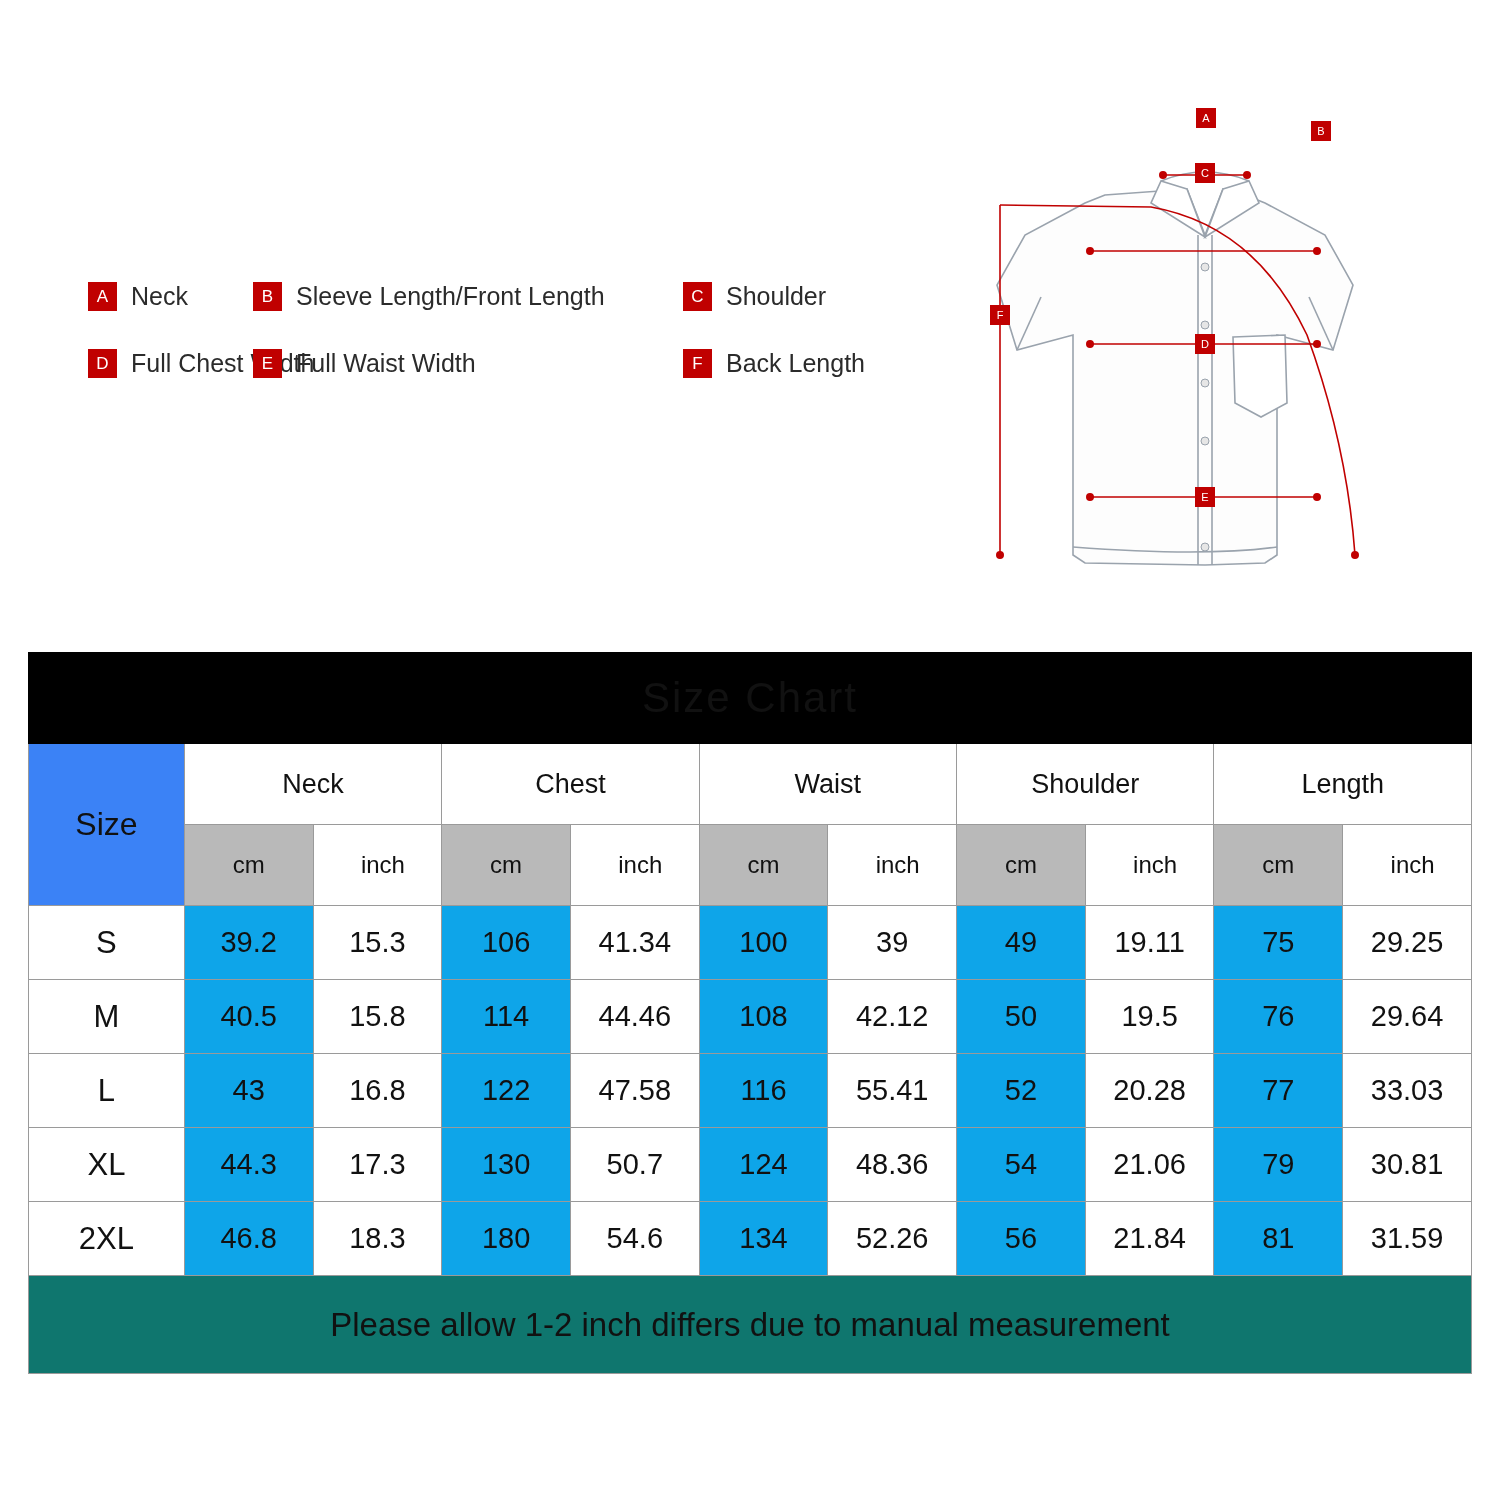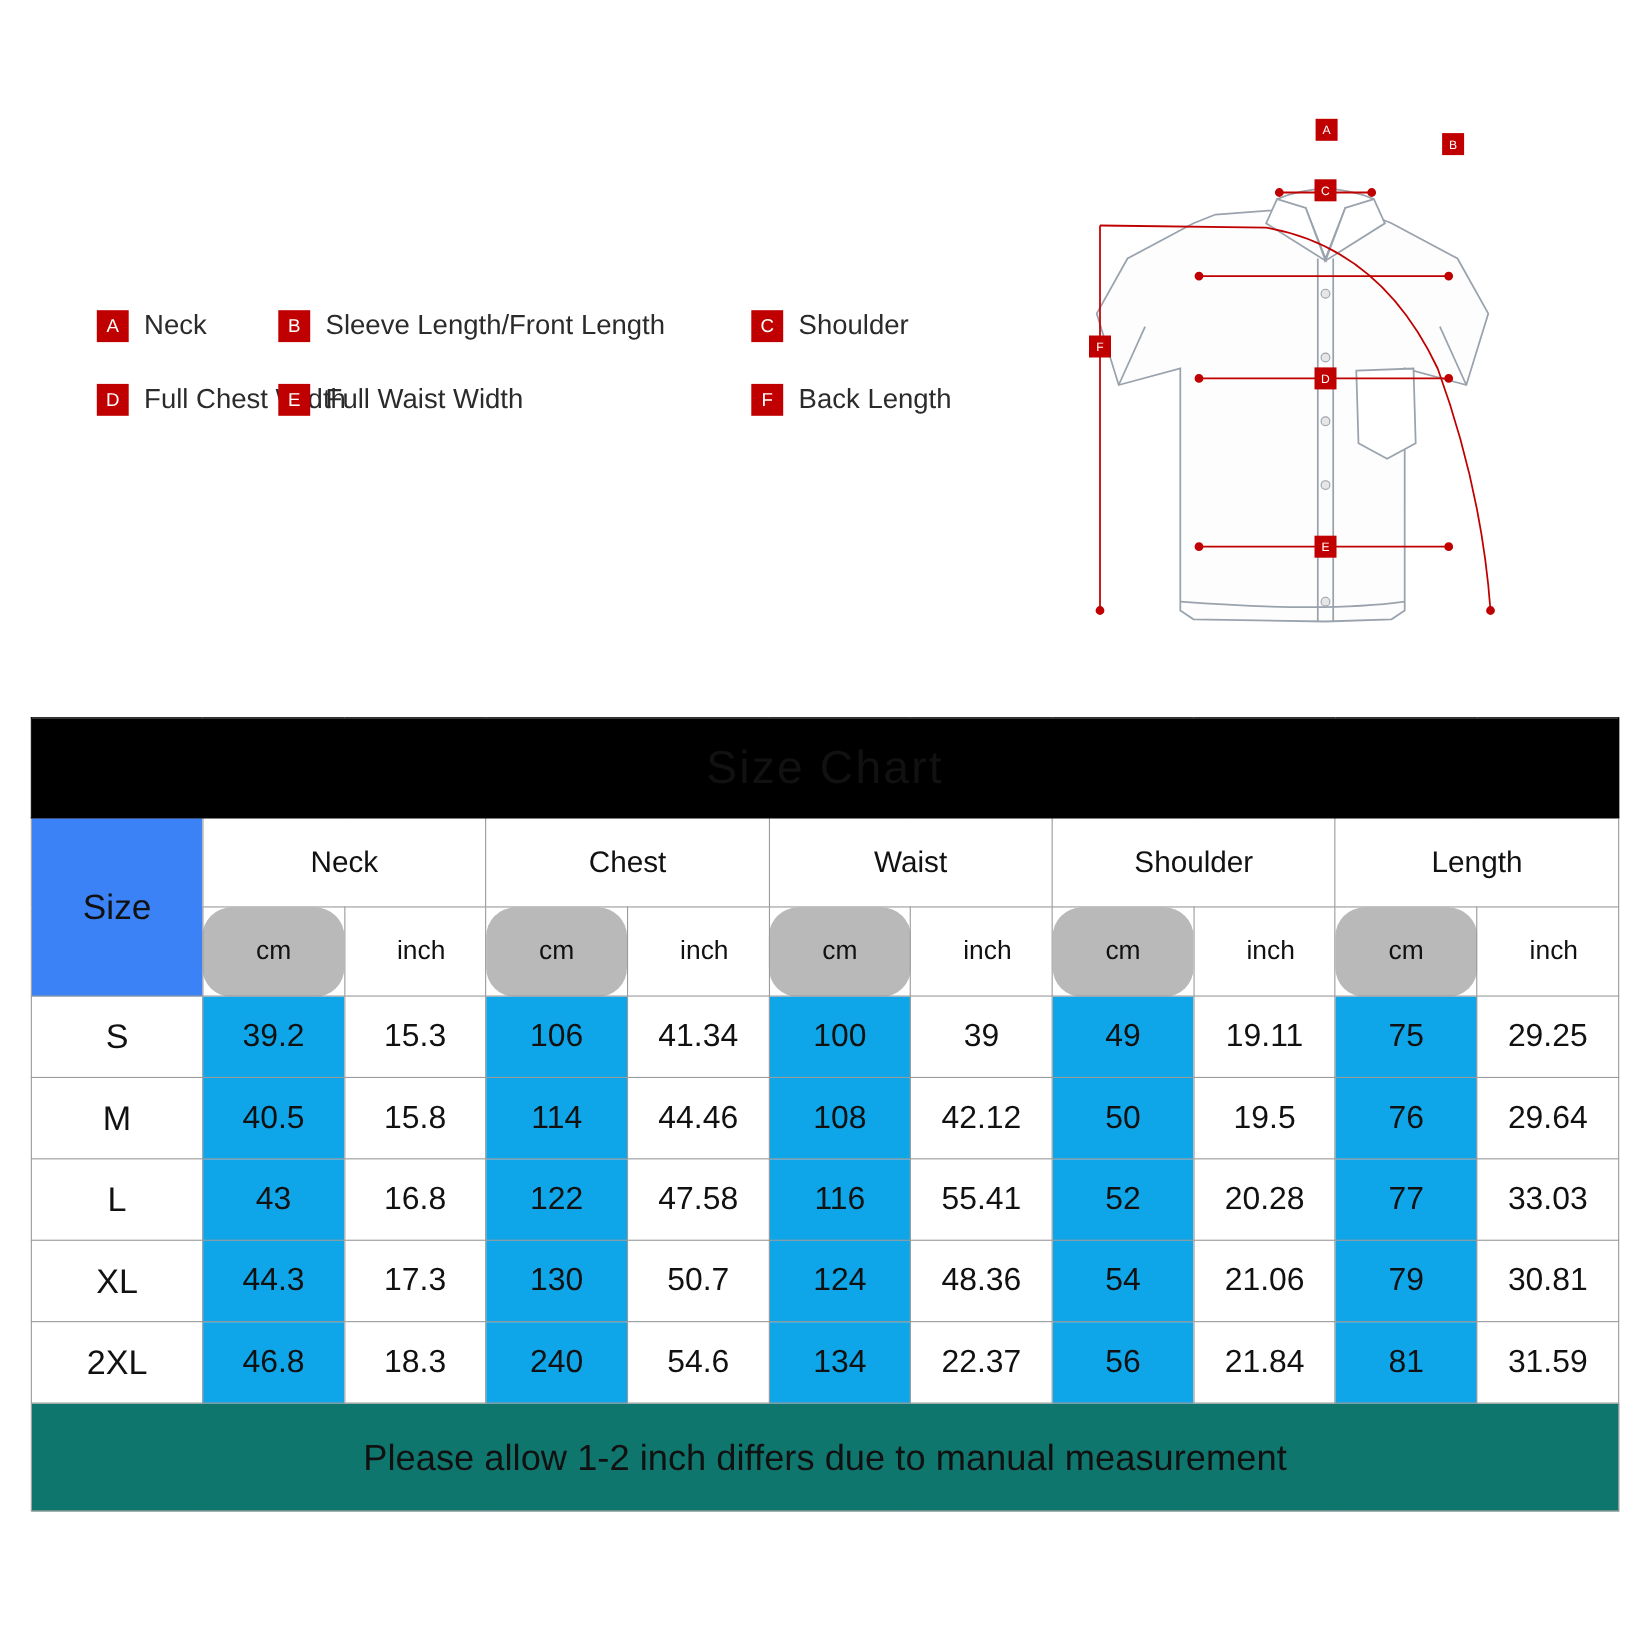--- a/index.html
+++ b/index.html
@@ -96,21 +96,20 @@
     background: #3b82f6;
   }
   .grp-head {
     font-size: 27px;
     height: 78px;
     background: #ffffff;
   }
   .unit-cell {
     font-size: 24px;
     height: 78px;
-    border-radius: 26px;
   }
   .unit-cm { background: #b9b9b9; }
   .unit-in { background: #ffffff; padding-left: 12px; }
   .data-cell {
     font-size: 29px;
     height: 71px;
   }
   .cell-cm { background: #0ea5e9; }
   .cell-in { background: #ffffff; }
   .size-cell {
@@ -338,24 +337,24 @@
         <td class="data-cell cell-cm">54</td>
         <td class="data-cell cell-in">21.06</td>
         <td class="data-cell cell-cm">79</td>
         <td class="data-cell cell-in">30.81</td>
       </tr>
 
       <tr>
         <td class="data-cell size-cell">2XL</td>
         <td class="data-cell cell-cm">46.8</td>
         <td class="data-cell cell-in">18.3</td>
-        <td class="data-cell cell-cm">240</td>
+        <td class="data-cell cell-cm">180</td>
         <td class="data-cell cell-in">54.6</td>
         <td class="data-cell cell-cm">134</td>
-        <td class="data-cell cell-in">22.37</td>
+        <td class="data-cell cell-in">52.26</td>
         <td class="data-cell cell-cm">56</td>
         <td class="data-cell cell-in">21.84</td>
         <td class="data-cell cell-cm">81</td>
         <td class="data-cell cell-in">31.59</td>
       </tr>
 
       <tr>
         <td class="note-cell" colspan="11">Please allow 1-2 inch differs due to manual measurement</td>
       </tr>
     </tbody>

